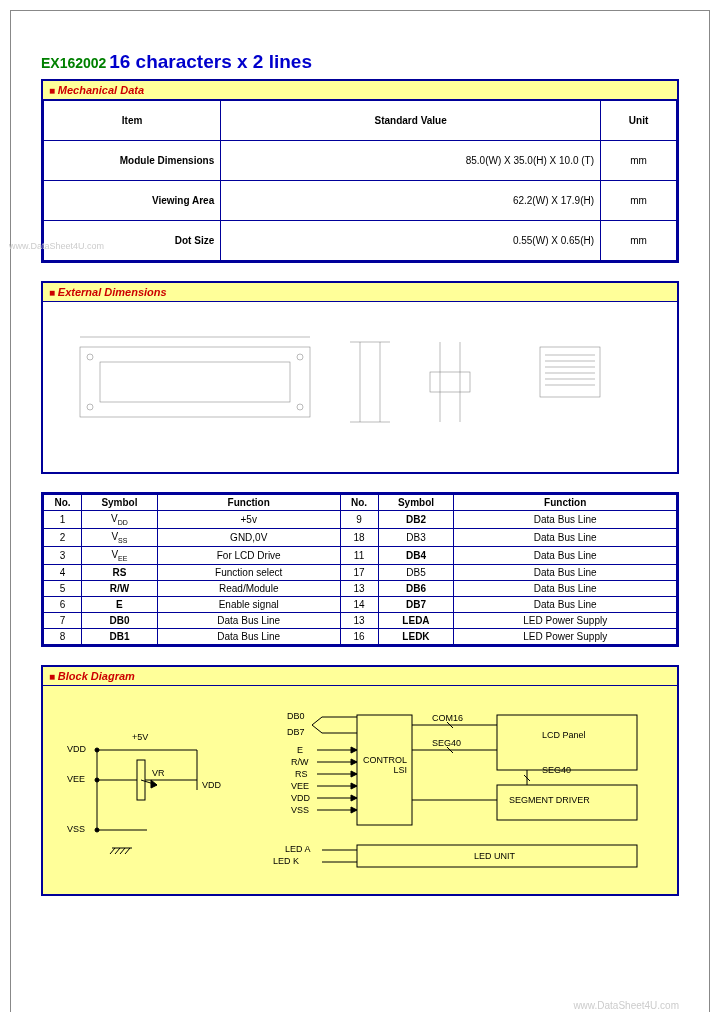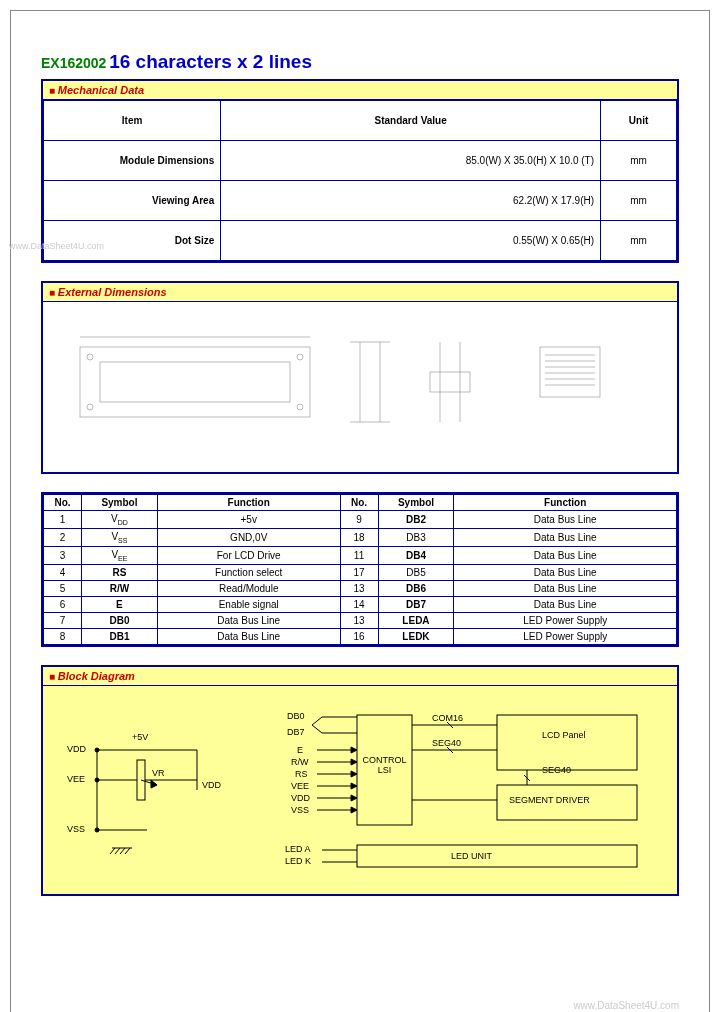--- a/index.html
+++ b/index.html
@@ -327,28 +327,28 @@
           </g>
         </svg>
         <span class="lbl" style="left:20px;top:6px">DB0</span>
         <span class="lbl" style="left:20px;top:22px">DB7</span>
         <span class="lbl" style="left:30px;top:40px">E</span>
         <span class="lbl" style="left:24px;top:52px">R/W</span>
         <span class="lbl" style="left:28px;top:64px">RS</span>
         <span class="lbl" style="left:24px;top:76px">VEE</span>
         <span class="lbl" style="left:24px;top:88px">VDD</span>
         <span class="lbl" style="left:24px;top:100px">VSS</span>
-        <span class="lbl" style="left:95px;top:50px;width:45px;text-align:center">CONTROL LSI</span>
+        <span class="lbl" style="left:95px;top:50px;width:45px;text-align:right">CONTROL LSI</span>
         <span class="lbl" style="left:165px;top:8px">COM16</span>
         <span class="lbl" style="left:165px;top:33px">SEG40</span>
         <span class="lbl" style="left:275px;top:25px">LCD Panel</span>
         <span class="lbl" style="left:275px;top:60px">SEG40</span>
         <span class="lbl" style="left:242px;top:90px">SEGMENT   DRIVER</span>
         <span class="lbl" style="left:18px;top:139px">LED A</span>
-        <span class="lbl" style="left:18px;top:151px">LED K</span>
-        <span class="lbl" style="left:184px;top:146px">LED UNIT</span>
+        <span class="lbl" style="left:6px;top:151px">LED K</span>
+        <span class="lbl" style="left:207px;top:146px">LED UNIT</span>
       </div>
 
     </div>
   </div>
 
   <div class="watermark-bottom">www.DataSheet4U.com</div>
 </div>
 
 </body></html>

